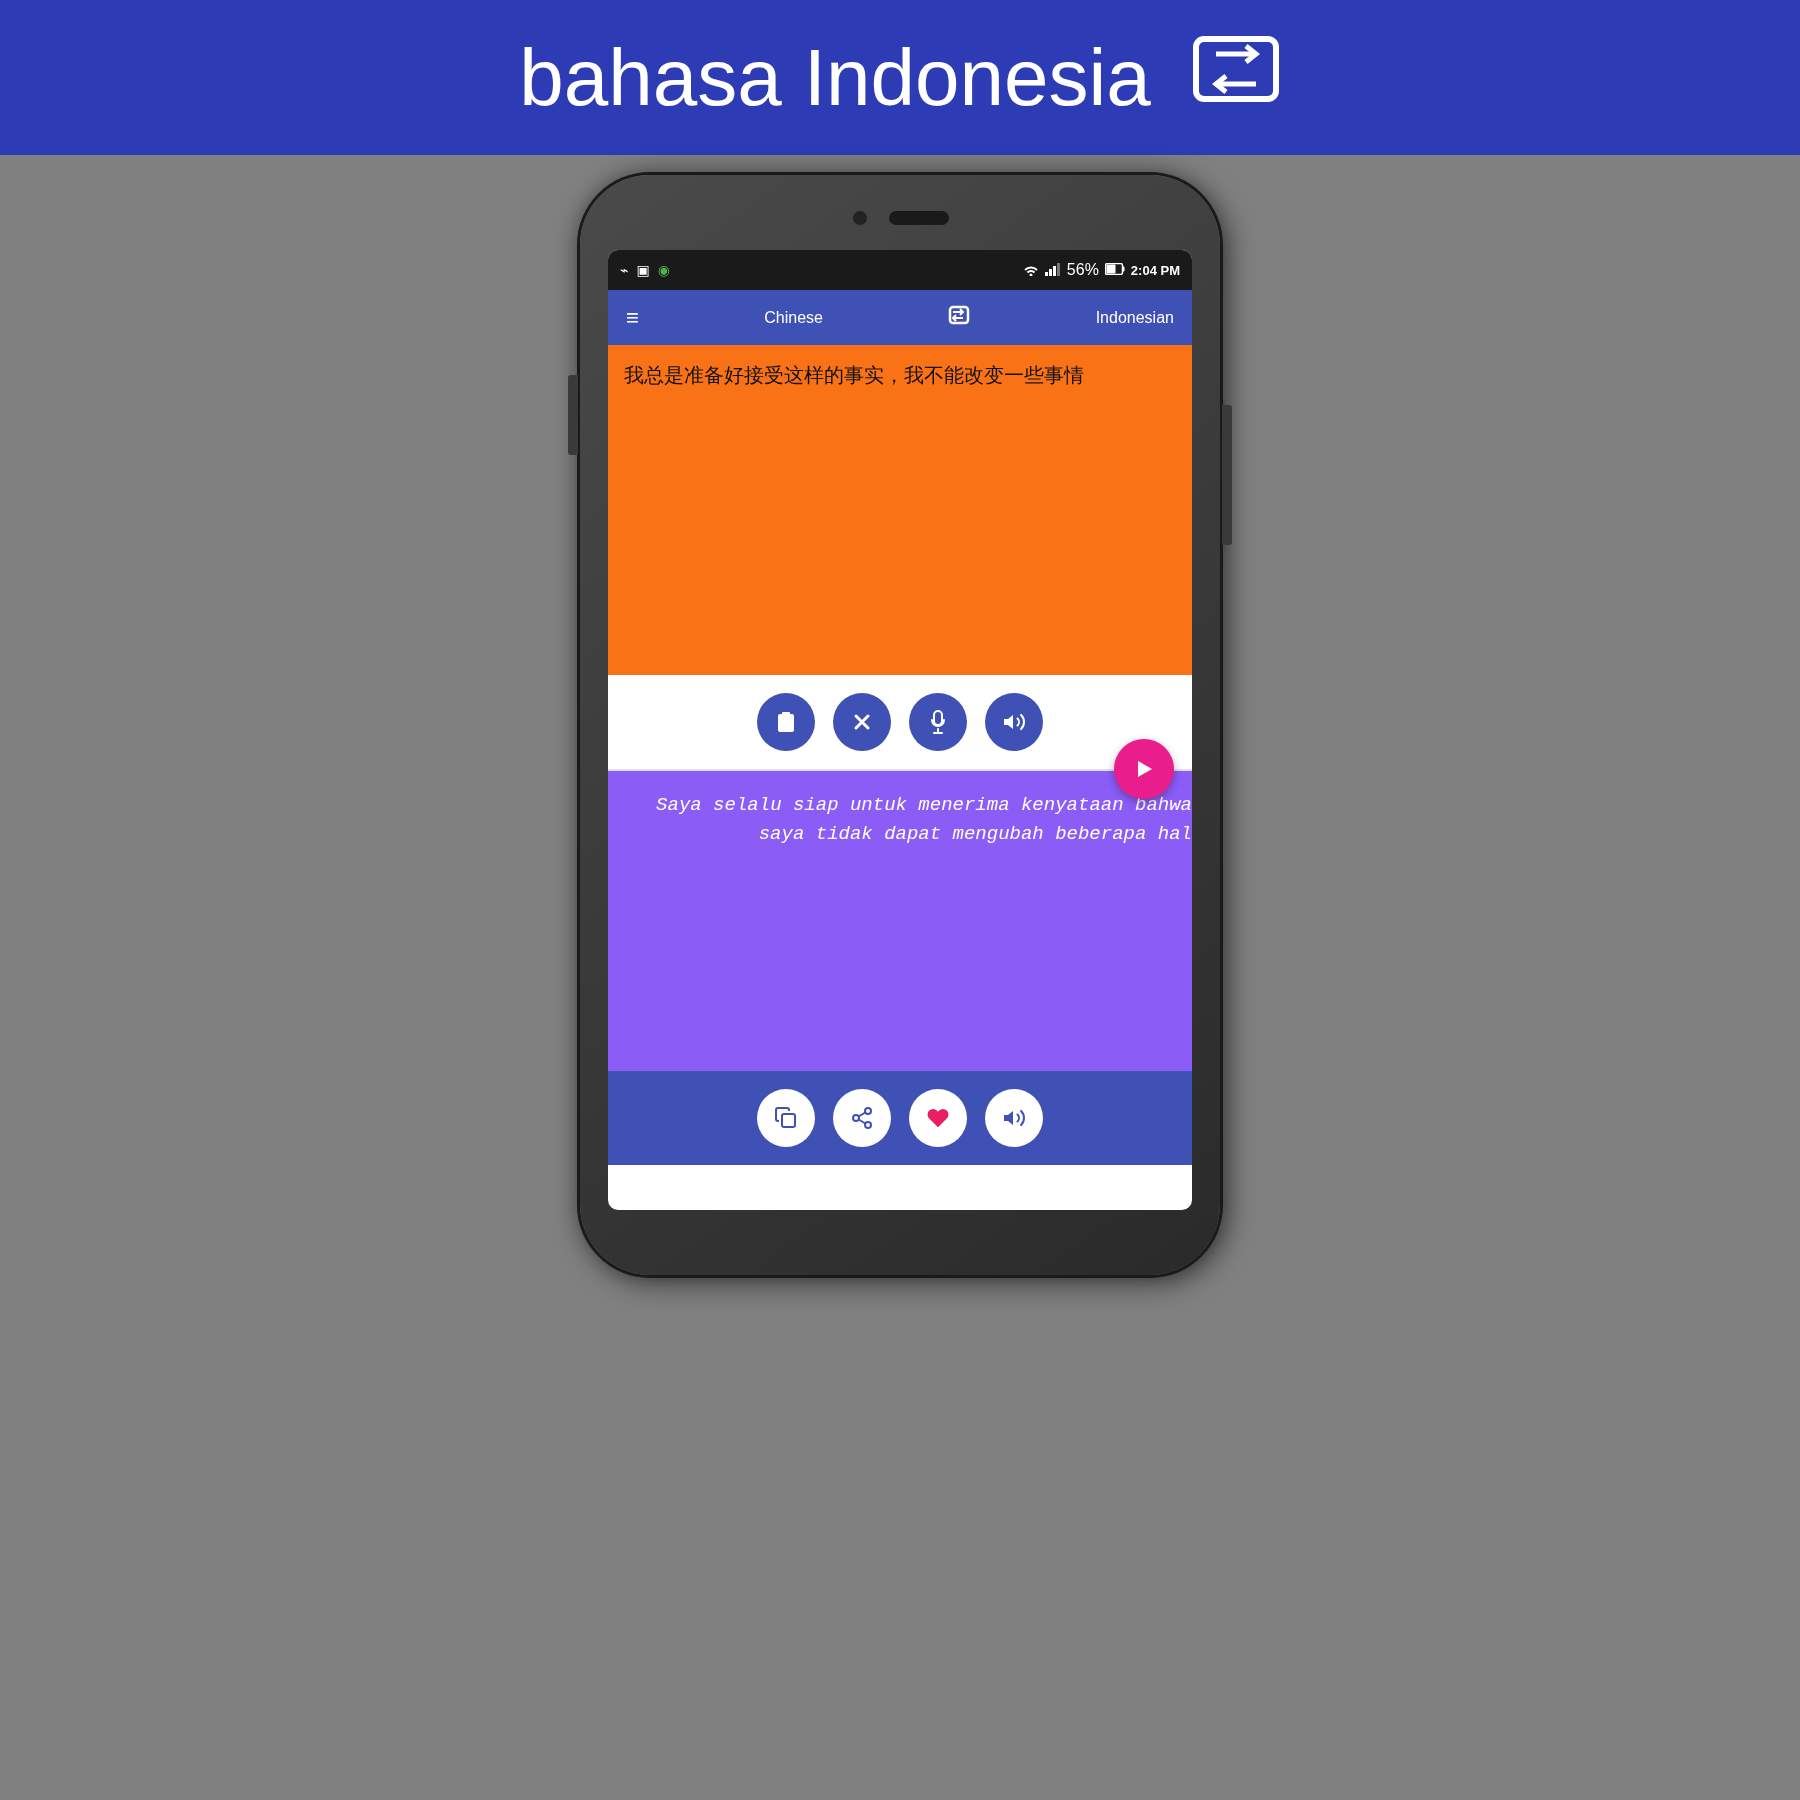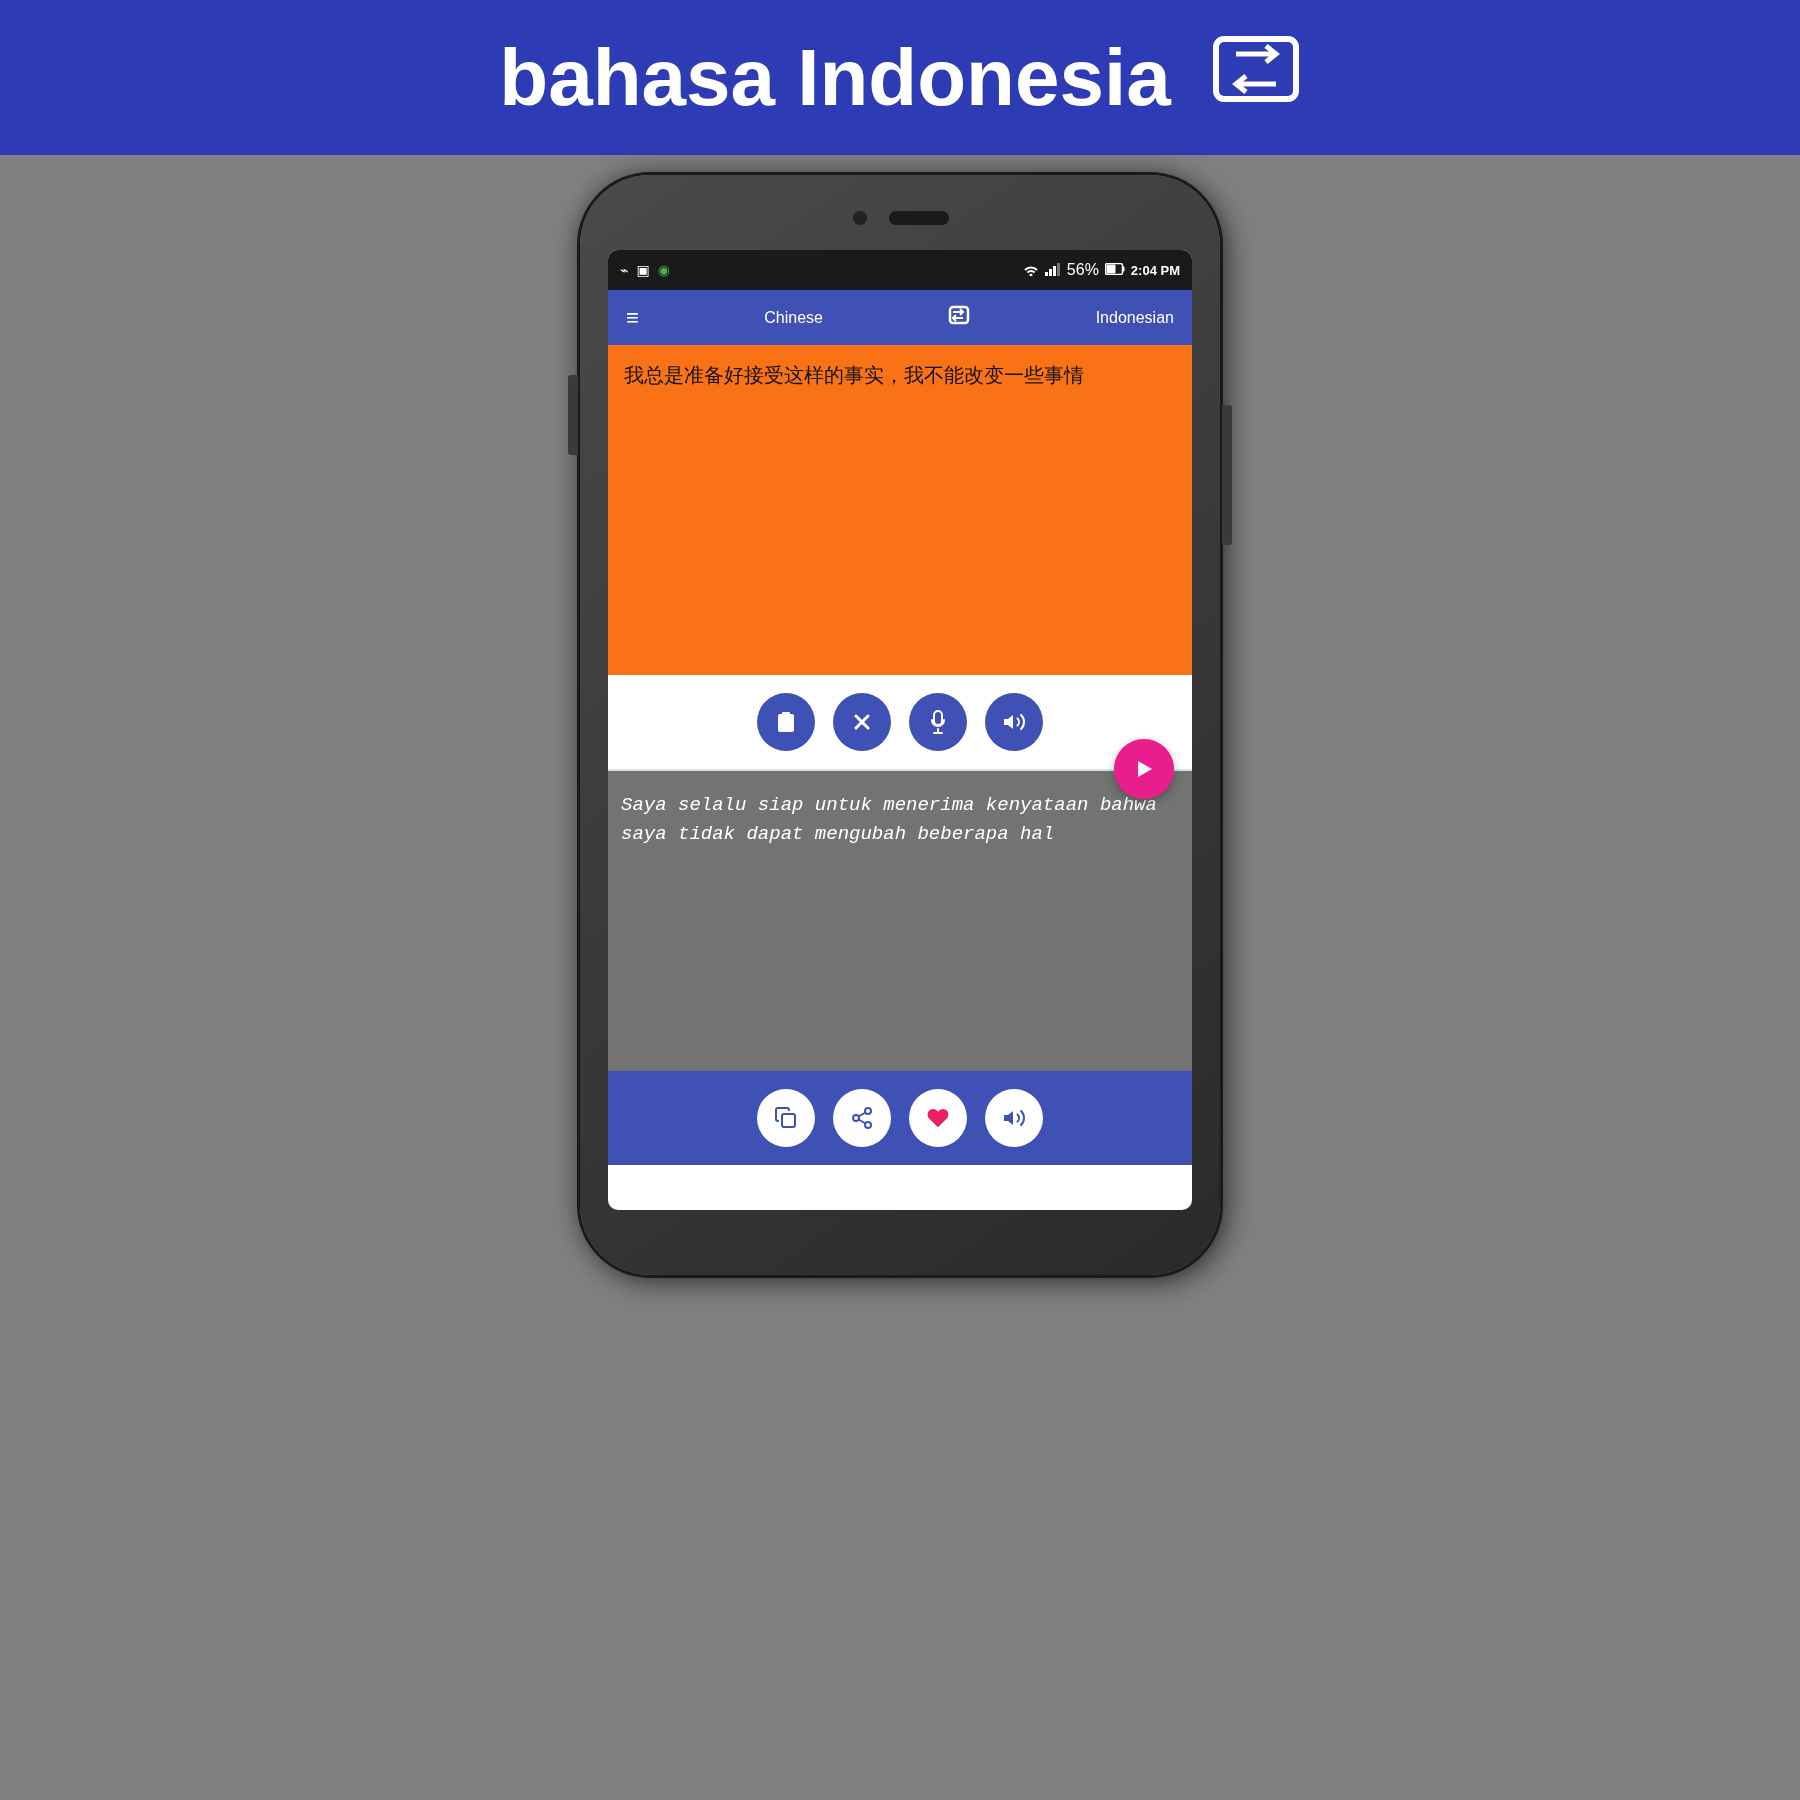--- a/index.html
+++ b/index.html
@@ -23,21 +23,21 @@
       background-color: #2d3cb5;
       display: flex;
       align-items: center;
       justify-content: center;
       gap: 40px;
     }
 
     .top-banner .lang-left {
       color: white;
       font-size: 80px;
-      font-weight: 700;
+      font-weight: 400;
     }
 
     .top-banner .swap-icon {
       color: white;
       font-size: 75px;
     }
 
     .top-banner .lang-right {
       color: white;
       font-size: 95px;
@@ -246,25 +246,26 @@
       position: absolute;
       top: -30px;
       right: 18px;
       z-index: 10;
       box-shadow: 0 3px 8px rgba(0,0,0,0.3);
     }
 
     
     .output-area {
       width: 100%;
-      background: #737373;
+      background: #8b5cf6;
       flex: 1;
-      padding: 20px 13px;
+      padding: 20px 0;
       min-height: 300px;
       position: relative;
+      text-align: right;
     }
 
     .output-text {
       font-size: 19px;
       color: white;
       line-height: 1.5;
       font-family: 'Courier New', cursive;
       font-style: italic;
     }
 

